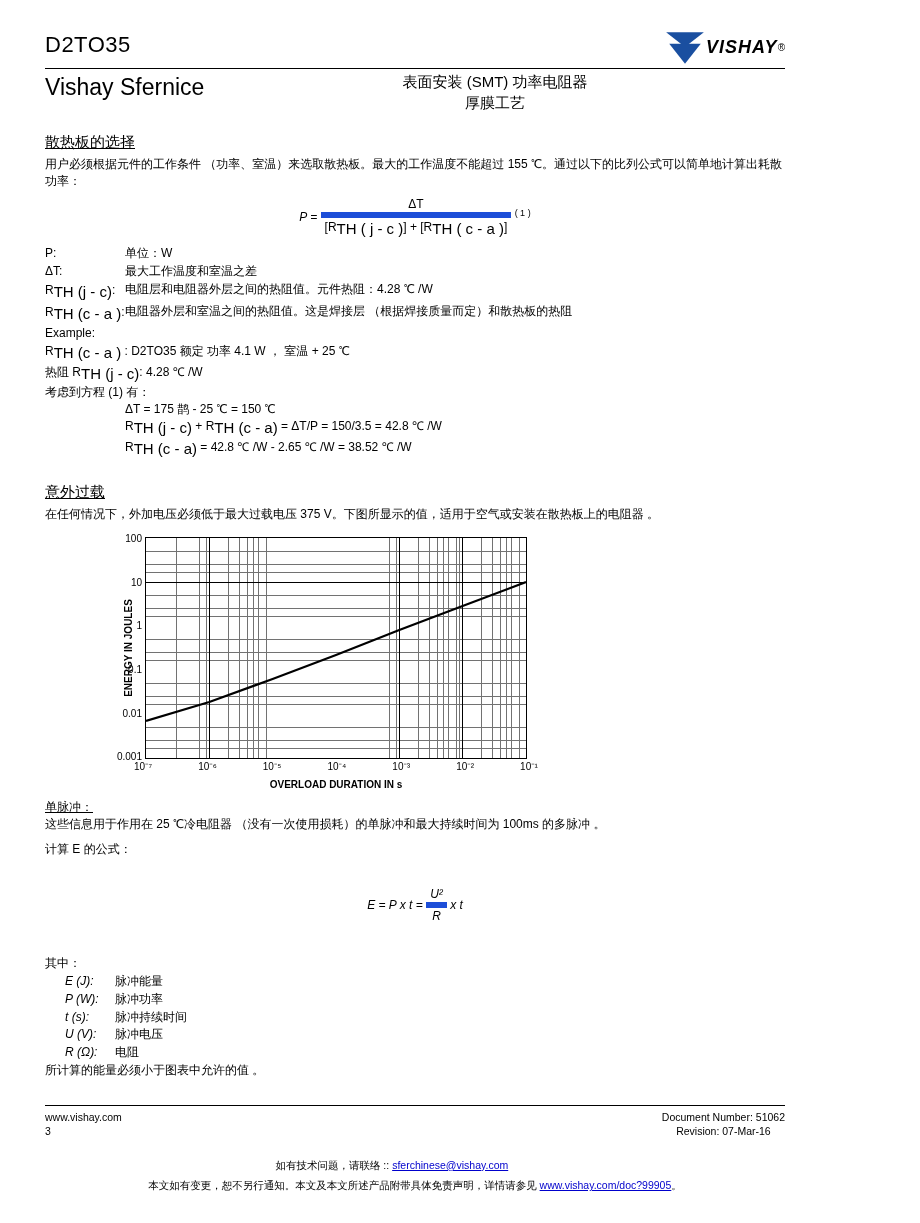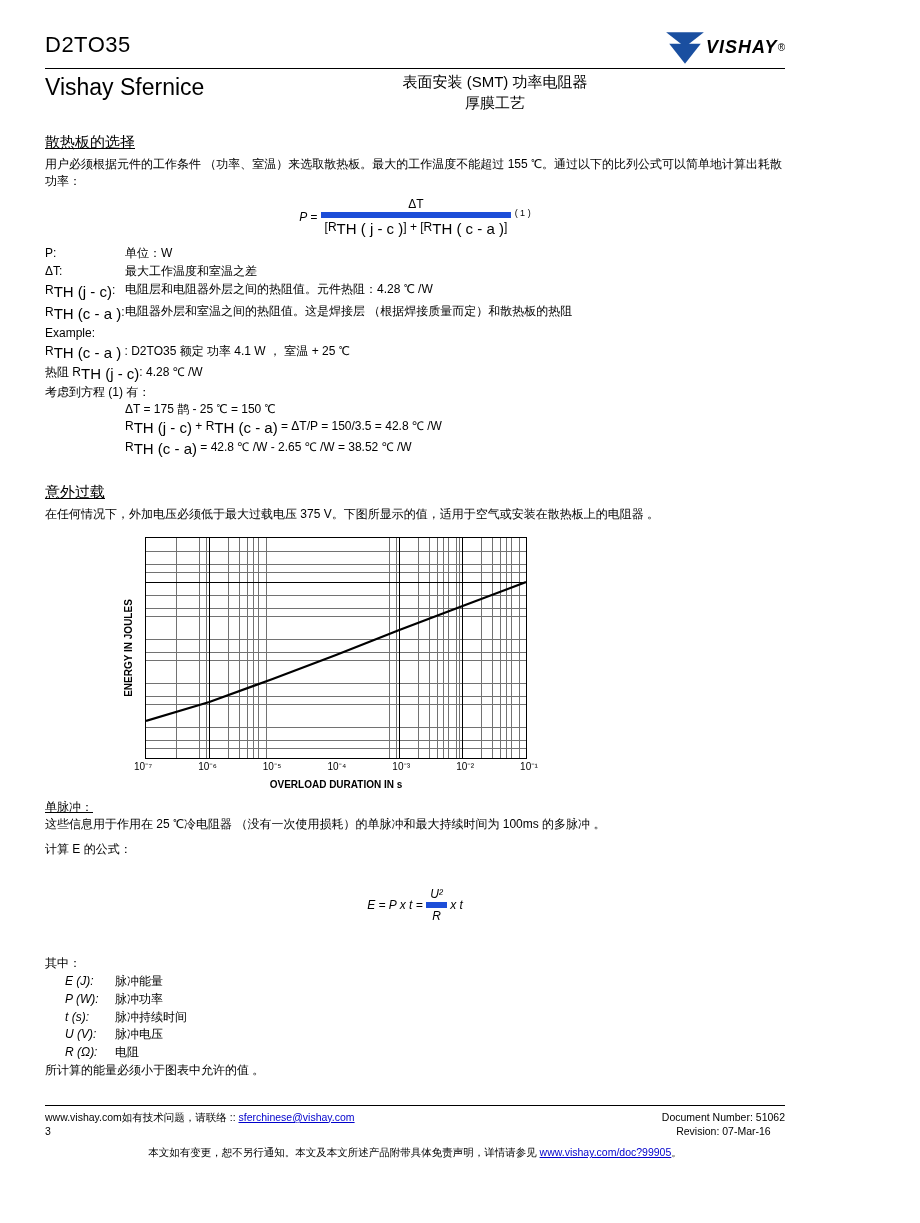--- a/index.html
+++ b/index.html
@@ -54,21 +54,21 @@
   }
   .chart-line { position:absolute; left:0; top:0; width:100%; height:100%; }
   .yticks { position:absolute; left:-40px; top:-6px; height:232px; display:flex; flex-direction:column; justify-content:space-between; text-align:right; width:36px; font-size:10px; }
   .xticks { position:absolute; bottom:-16px; left:-12px; width:404px; display:flex; justify-content:space-between; font-size:10px; }
   .ylabel { position:absolute; left:-66px; top:50%; transform:translateY(-50%) rotate(-90deg); transform-origin:center; font-size:10px; font-weight:bold; white-space:nowrap; }
   .xlabel { position:absolute; bottom:-34px; left:0; width:100%; text-align:center; font-size:10px; font-weight:bold; }
   .eq-legend { margin-left:20px; }
   .eq-legend .def-sym { flex:0 0 50px; }
   .footer-sep { border-top:1px solid #000; margin-top:26px; }
   .footer { display:flex; justify-content:space-between; font-size:10.5px; margin-top:4px; }
-  .footer .mid { flex:1; }
+  .footer .mid { text-align:center; flex:1;margin-top:48px; }
   .link { color:#0000cc; text-decoration:underline; }
   .disclaimer { text-align:center; font-size:10.5px; margin-top:6px; }
   .vlogo-svg { width:42px; height:36px; }
 </style>
 </head>
 <body>
 
 <div class="header">
   <div class="header-left">
     <div class="part-no">D2TO35</div>
@@ -142,20 +142,28 @@
 
 <div class="chart-wrap">
   <div style="position:relative; margin-left:70px; margin-bottom:40px;">
     <div class="chart-box">
       <div class="chart-minor"></div>
       <svg class="chart-line" viewBox="0 0 380 220" preserveAspectRatio="none">
         <polyline points="0,183 63.3,164 126.6,141 190,117 253.3,92 316.6,68 380,44" fill="none" stroke="#000" stroke-width="2.2"></polyline>
       </svg>
       <div class="ylabel">ENERGY IN JOULES</div>
       <div class="xlabel">OVERLOAD DURATION IN s</div>
+      <div class="yticks">
+        <span>100</span>
+        <span>10</span>
+        <span>1</span>
+        <span>0.1</span>
+        <span>0.01</span>
+        <span>0.001</span>
+      </div>
       <div class="xticks">
         <span>10⁻⁷</span>
         <span>10⁻⁶</span>
         <span>10⁻⁵</span>
         <span>10⁻⁴</span>
         <span>10⁻³</span>
         <span>10⁻²</span>
         <span>10⁻¹</span>
       </div>
     </div>

